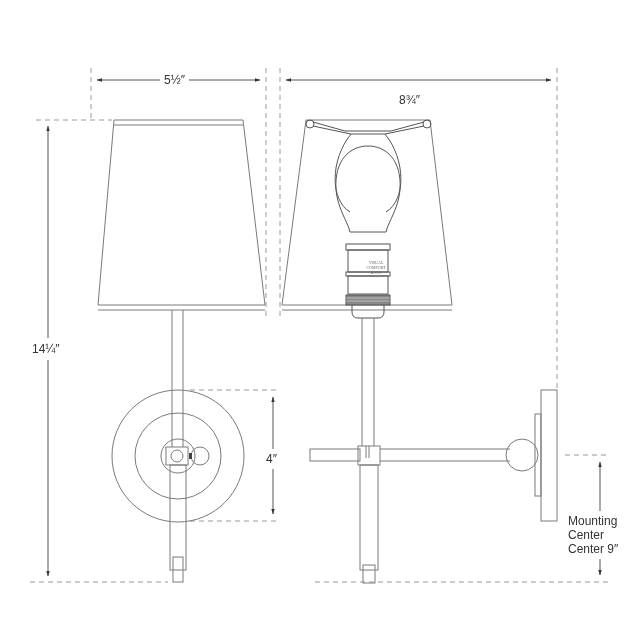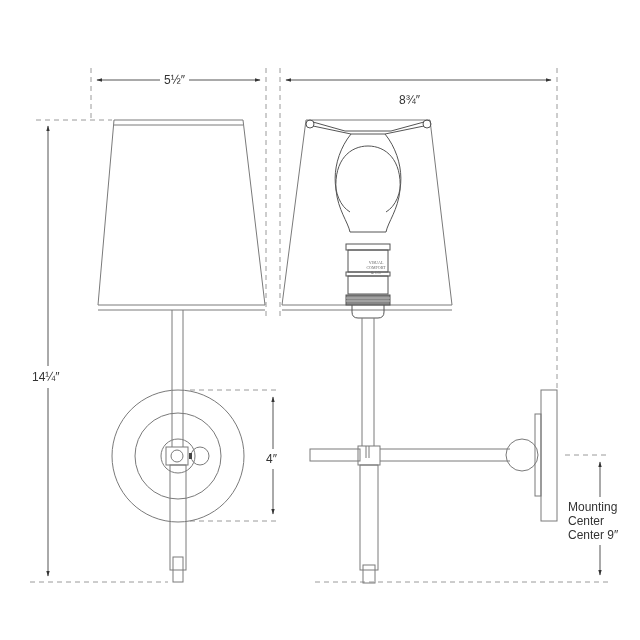--- a/index.html
+++ b/index.html
@@ -132,24 +132,24 @@
 
     <g>
       <rect class="ln" x="535" y="414" width="6" height="82"></rect>
       <rect class="ln" x="541" y="390" width="16" height="131"></rect>
     </g>
   </g>
 </svg>
 
 <div class="lbl" style="left:160px; top:73px; padding:0 4px;">5½″</div>
 <div class="lbl" style="left:393px; top:73px; padding:0 6px;margin-top:20px;">8¾″</div>
-<div class="lbl" style="left:32px; top:338px; padding:4px 0;margin-top:28px;">14¼″</div>
+<div class="lbl" style="left:32px; top:338px; padding:4px 0;">14¼″</div>
 <div class="lbl" style="left:266px; top:449px; padding:3px 0;">4″</div>
 
-<div class="lbl" style="left:568px; top:497px; padding:3px 0; line-height:14px;">
+<div class="lbl" style="left:568px; top:511px; padding:3px 0; line-height:14px;">
   <div>Mounting</div>
   <div>Center</div>
   <div>Center 9″</div>
 </div>
 
 <div class="small-engrave" style="left:362px; top:260px; width:28px;">
   <div>VISUAL COMFORT</div>
   <div>&amp; CO.</div>
 </div>
 

